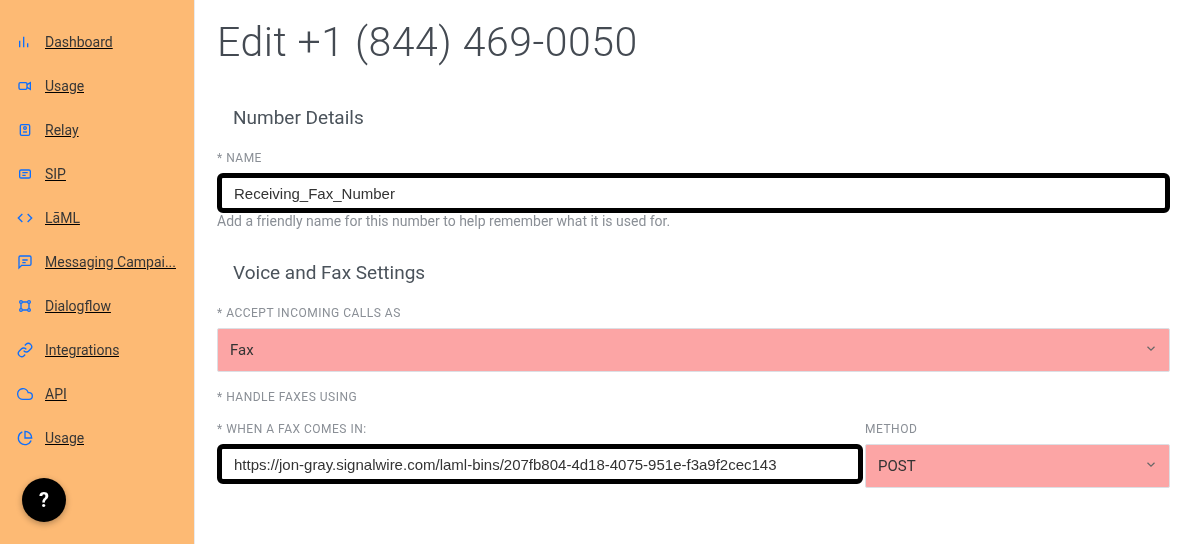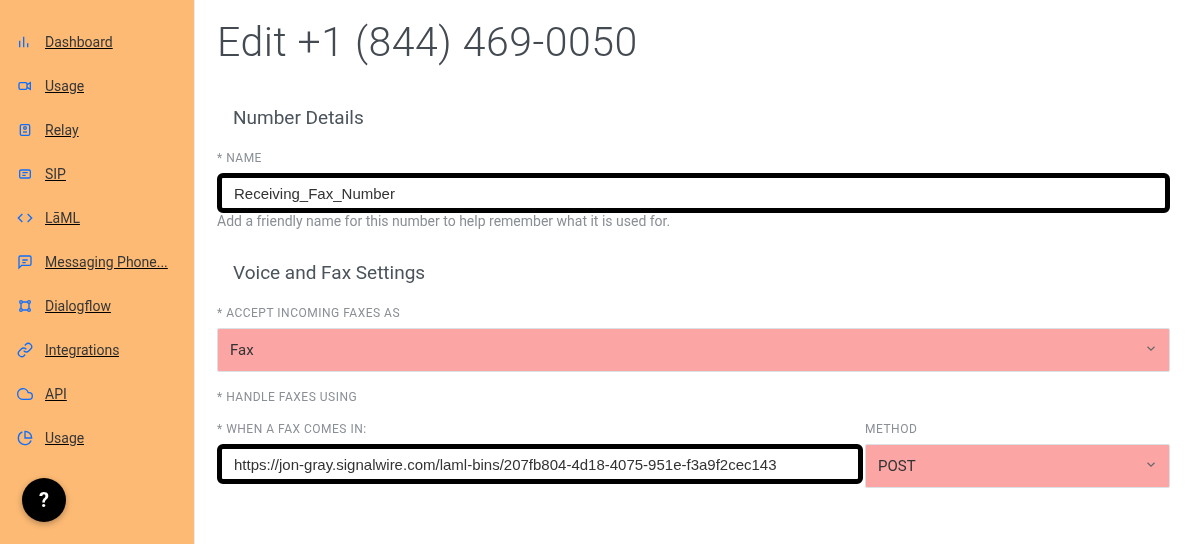--- a/index.html
+++ b/index.html
@@ -201,21 +201,21 @@
     <span class="label">LāML</span>
   </div>
 
   <div class="sidebar-item">
     <span class="icon">
       <svg viewBox="0 0 24 24" stroke-width="2">
           <path d="M21 15a2 2 0 0 1-2 2H7l-4 4V5a2 2 0 0 1 2-2h14a2 2 0 0 1 2 2z"></path>
           <path d="M8 9h8M8 13h5"></path>
         </svg>
     </span>
-    <span class="label">Messaging Phone...</span>
+    <span class="label">Messaging Campai...</span>
   </div>
 
   <div class="sidebar-item">
     <span class="icon">
       <svg viewBox="0 0 24 24" stroke-width="2">
           <circle cx="6" cy="6" r="2"></circle>
           <circle cx="18" cy="6" r="2"></circle>
           <circle cx="6" cy="18" r="2"></circle>
           <circle cx="18" cy="18" r="2"></circle>
           <path d="M8 6h8M6 8v8M18 8v8M8 18h8"></path>
@@ -267,21 +267,21 @@
       <label class="field-label-plain">* NAME</label>
       <input type="text" class="text-input" value="Receiving_Fax_Number" style="">
       <div class="help-text">Add a friendly name for this number to help remember what it is used for.</div>
     </div>
   </section>
 
   <section class="section-gap">
     <h2 class="section-title">Voice and Fax Settings</h2>
 
     <div class="field">
-      <label class="field-label-plain">* ACCEPT INCOMING FAXES AS</label>
+      <label class="field-label-plain">* ACCEPT INCOMING CALLS AS</label>
       <div class="select-wrapper">
         <div class="select-box">
           <span>Fax</span>
         </div>
         <span class="select-chevron">
           <svg viewBox="0 0 24 24" fill="none" stroke-width="2">
               <path d="M6 9l6 6 6-6"></path>
             </svg>
         </span>
       </div>

